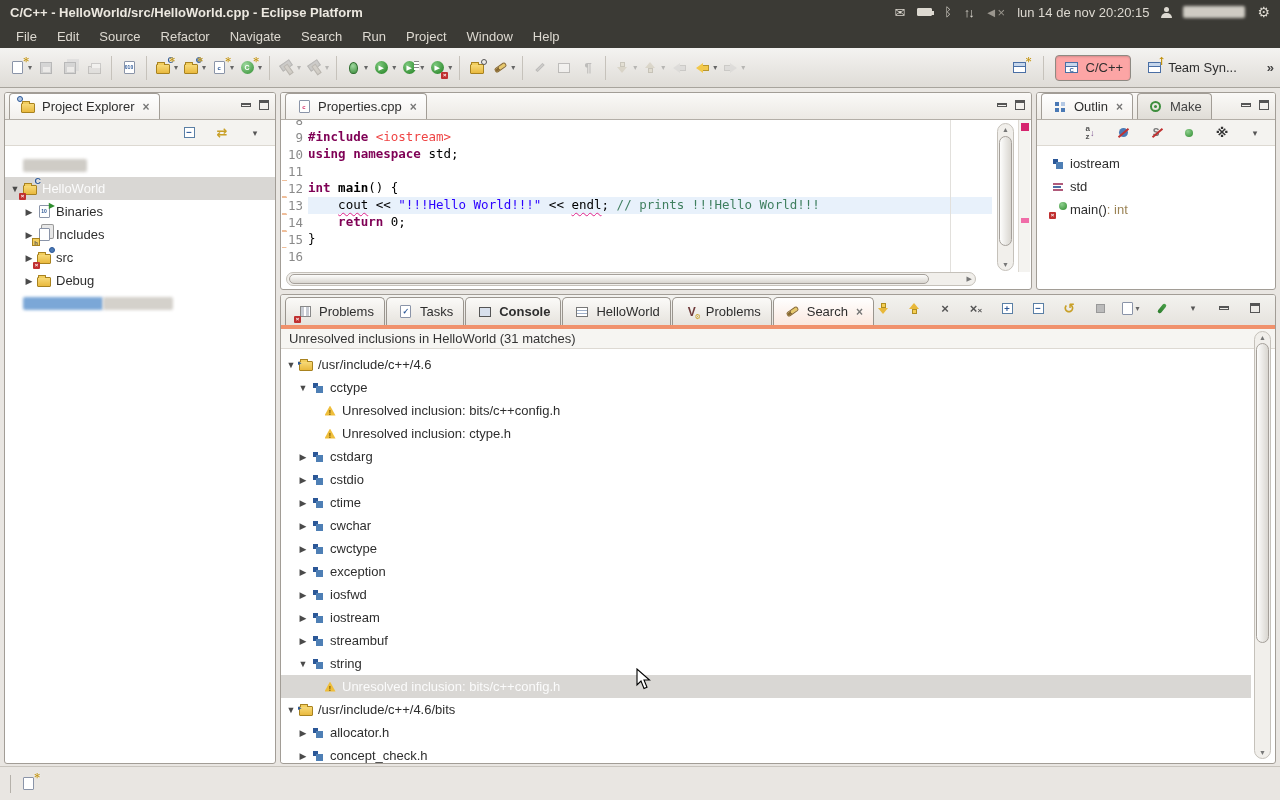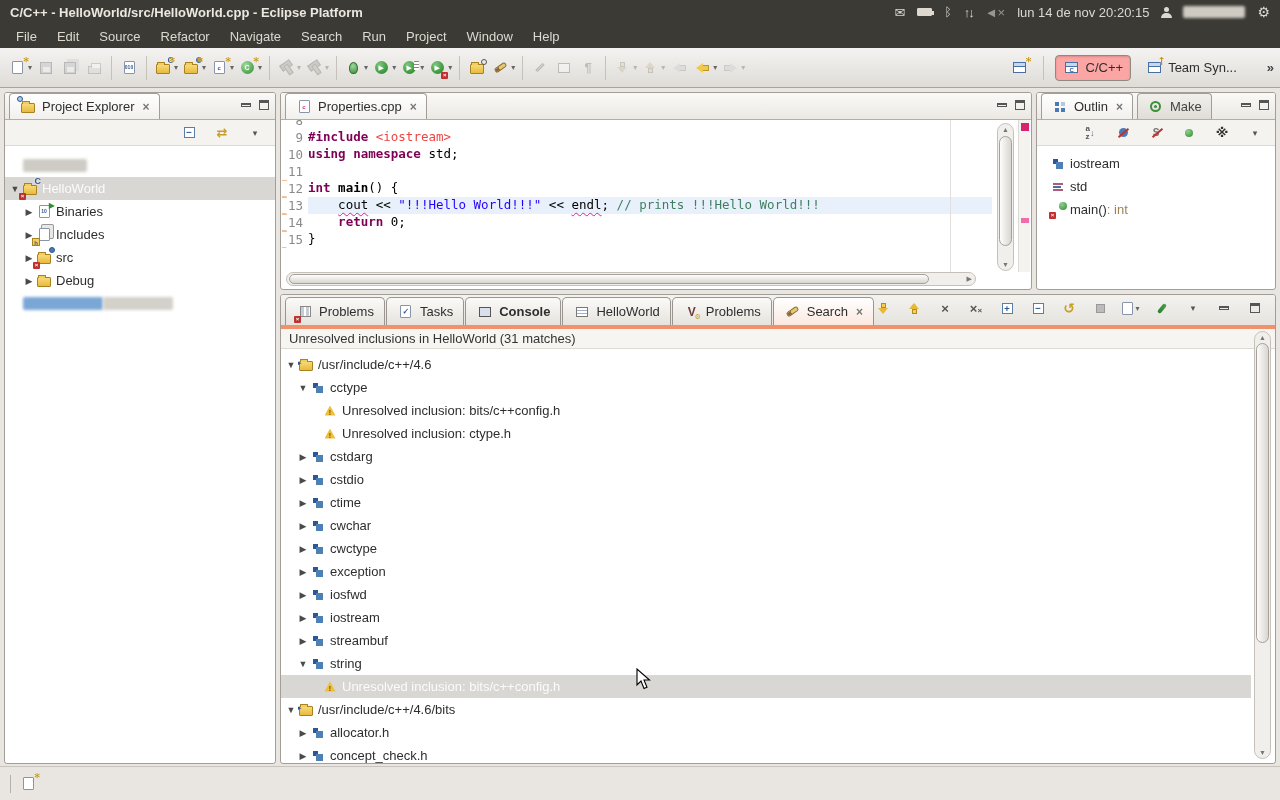--- a/index.html
+++ b/index.html
@@ -483,20 +483,21 @@
     <div class="errball" style="left:1px;top:80px"></div>
     <div class="edlines" id="edlines">
         <div class="edline"><span class="ln">8</span><span class="codepart"></span></div>
         <div class="edline"><span class="ln">9</span><span class="codepart"><span class="kw">#include</span><span class=""> </span><span class="kw2">&lt;iostream&gt;</span></span></div>
         <div class="edline"><span class="ln">10</span><span class="codepart"><span class="kw">using namespace</span><span class=""> std;</span></span></div>
         <div class="edline"><span class="ln">11</span><span class="codepart"></span></div>
         <div class="edline"><span class="ln">12</span><span class="codepart"><span class="kw">int</span><span class=""> </span><span class="b">main</span><span class="">() {</span></span></div>
         <div class="edline hl"><span class="ln">13</span><span class="codepart"><span class="">    </span><span class="err">cout</span><span class=""> &lt;&lt; </span><span class="str">"!!!Hello World!!!"</span><span class=""> &lt;&lt; </span><span class="err">endl</span><span class="">; </span><span class="com">// prints !!!Hello World!!!</span></span></div>
         <div class="edline"><span class="ln">14</span><span class="codepart"><span class="">    </span><span class="kw">return</span><span class=""> 0;</span></span></div>
         <div class="edline"><span class="ln">15</span><span class="codepart"><span class="">}</span></span></div>
+        <div class="edline"><span class="ln">16</span><span class="codepart"></span></div>
       </div>
     <div class="pmargin" style="left:668px;top:0;bottom:16px"></div>
     <div class="ruler" style="right:0;top:0;bottom:16px">
       <div style="position:absolute;top:3px;left:2px;width:8px;height:8px;background:#D6246E"></div>
       <div style="position:absolute;top:98px;left:2px;width:8px;height:5px;background:#F06CA8"></div>
     </div>
     <div class="sbv" style="right:16px;top:3px;height:148px">
       <span class="ar" style="top:2px">▲</span>
       <div class="thumb" style="top:12px;height:110px"></div>
       <span class="ar" style="bottom:2px">▼</span>

